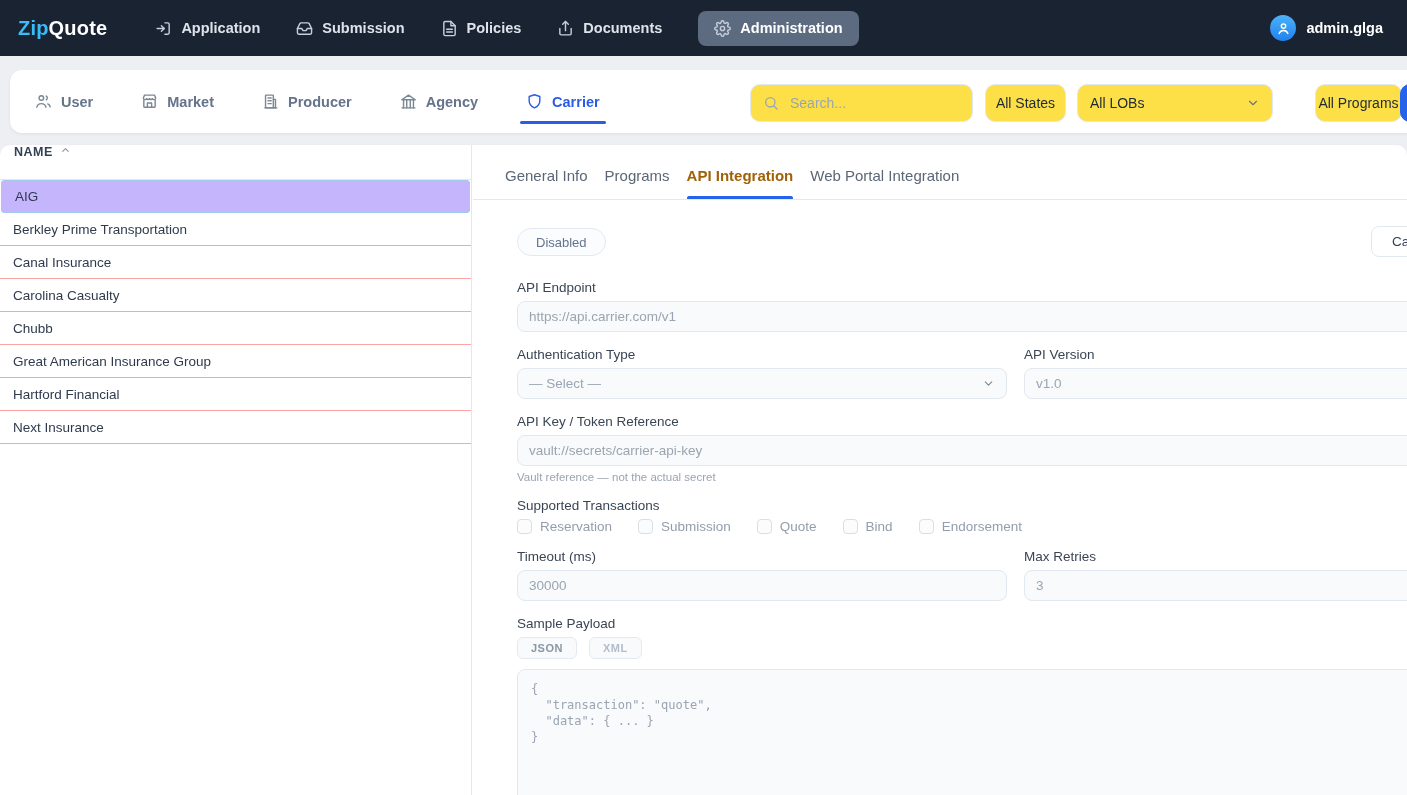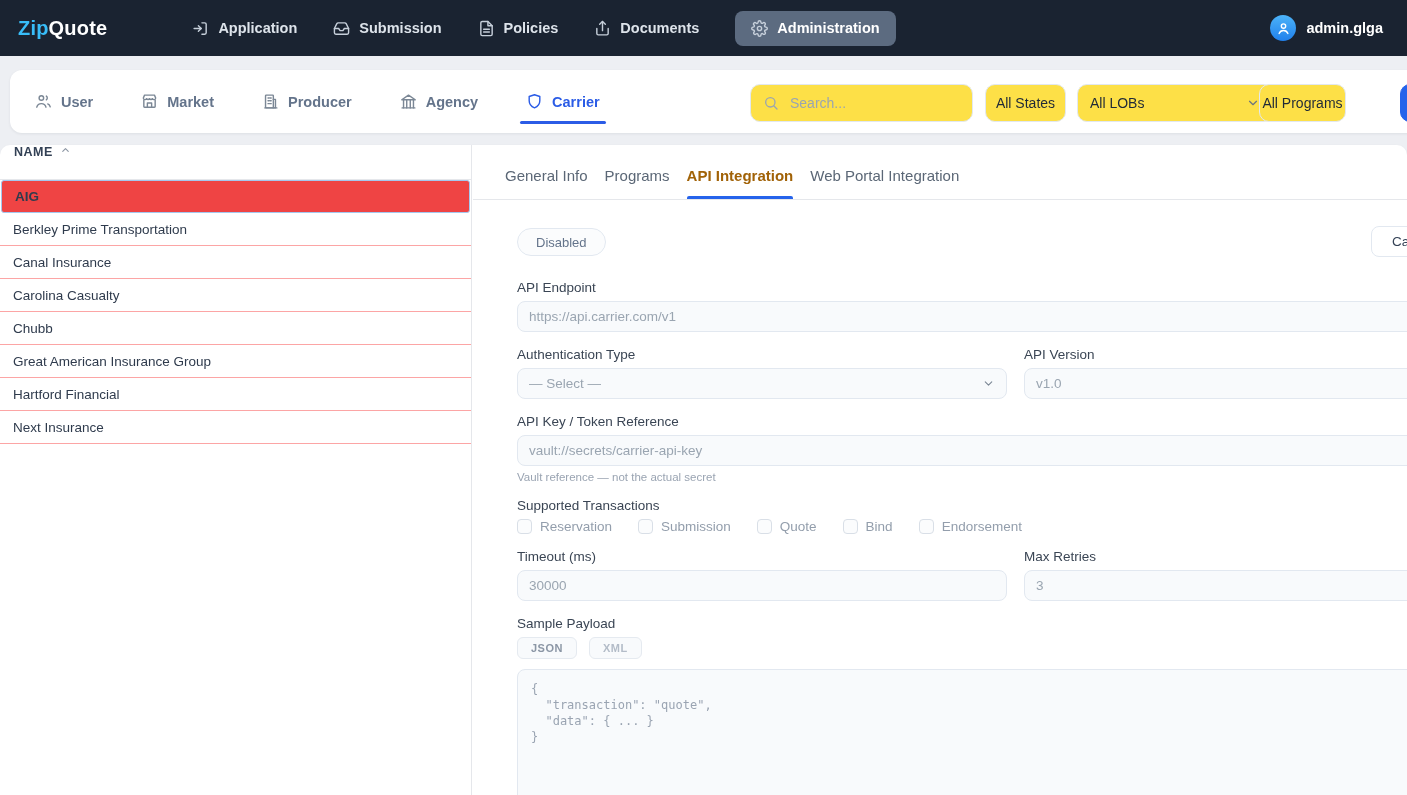--- a/index.html
+++ b/index.html
@@ -2,21 +2,21 @@
 <html><head>
 <meta charset="utf-8">
 <style>
   html,body{margin:0;padding:0;width:1407px;height:795px;overflow:hidden;
     font-family:"Liberation Sans","DejaVu Sans",sans-serif;background:#edeff3;}
   *{box-sizing:border-box;}
   svg{display:block;}
 
   
   .topbar{position:absolute;left:0;top:0;width:100%;height:56px;background:#1a2331;
-    display:flex;align-items:center;padding:0 16px;gap:37px;}
+    display:flex;align-items:center;padding:0 16px;}
   .logo{font-size:20px;font-weight:800;letter-spacing:.2px;margin-left:2px;white-space:nowrap;}
   .logo .zip{color:#38bdf8;}
   .logo .quote{color:#ffffff;}
   .topnav{display:flex;align-items:center;gap:36px;margin-left:48px;}
   .topnav-item{display:flex;align-items:center;gap:9px;color:#dde3ea;font-size:14.5px;
     font-weight:600;cursor:pointer;white-space:nowrap;}
   .topnav-item .ic{color:#c6cfda;}
   .topnav-item.pill{background:#5c6b80;border-radius:8px;padding:9px 16px;color:#ffffff;}
   .top-spacer{flex:1;}
   .userbox{display:flex;align-items:center;gap:10px;margin-right:8px;}
@@ -38,36 +38,36 @@
   .ctl{position:absolute;top:14px;height:38px;background:#fde047;border:1px solid #e2e8f0;
     border-radius:10px;display:flex;align-items:center;font-size:14px;color:#1f2937;cursor:pointer;}
   .searchbox{left:740px;width:223px;gap:9px;padding:0 12px;cursor:text;}
   .searchbox input{border:0;outline:0;flex:1;min-width:0;font-size:14px;color:#334155;
     font-family:inherit;background:transparent;}
   .searchbox input::placeholder{color:#9aa5b1;}
   .searchbox .ic{color:#9aa5b1;}
   .sel-states{left:975px;width:81px;justify-content:center;}
   .sel-lobs{left:1067px;width:196px;padding:0 12px;}
   .sel-lobs .chev{margin-left:auto;color:#6b7480;}
-  .sel-programs{left:1249px;width:87px;justify-content:center;}
+  .sel-programs{left:1305px;width:87px;justify-content:center;}
   .add-btn{left:1390px;width:70px;background:#2563eb;border-color:#2563eb;border-radius:10px;}
 
   
   .content{position:absolute;left:0;top:145px;width:1407px;height:650px;background:#ffffff;
     border-radius:10px 10px 0 0;box-shadow:0 1px 3px rgba(16,24,40,.06);overflow:hidden;}
 
   
   .listpane{position:absolute;left:0;top:0;bottom:0;width:472px;border-right:1px solid #e5e7eb;}
   .list-header{height:35px;display:flex;align-items:flex-start;padding-left:14px;
     border-bottom:1px solid #e5e7eb;color:#334155;font-size:12.5px;font-weight:700;
     letter-spacing:.5px;cursor:pointer;}
   .list-header .caret{margin-left:7px;color:#8b95a3;}
   .row{height:33px;display:flex;align-items:center;padding-left:13px;font-size:13.5px;
     color:#2f3b4d;border-bottom:1px solid #fca5a5;cursor:pointer;}
-  .row.sel{background:#ef4444;border:1px solid #a5c8ef;border-radius:3px;margin:0 1px;font-weight:bold;}
+  .row.sel{background:#c4b5fd;border:1px solid #a5c8ef;border-radius:3px;margin:0 1px;}
 
   
   .detail{position:absolute;left:473px;top:0;bottom:0;width:1060px;}
   .dtabs{height:55px;display:flex;align-items:flex-end;padding-left:32px;
     border-bottom:1px solid #e5e7eb;}
   .dtab{position:relative;margin-right:17px;padding:0 0 15px 0;font-size:15px;font-weight:500;
     color:#5b6776;cursor:pointer;white-space:nowrap;}
   .dtab.active{color:#a16207;font-weight:600;}
   .dtab.active::after{content:"";position:absolute;left:0;right:0;bottom:0;height:3px;
     border-radius:2px 2px 0 0;background:#2563eb;}

